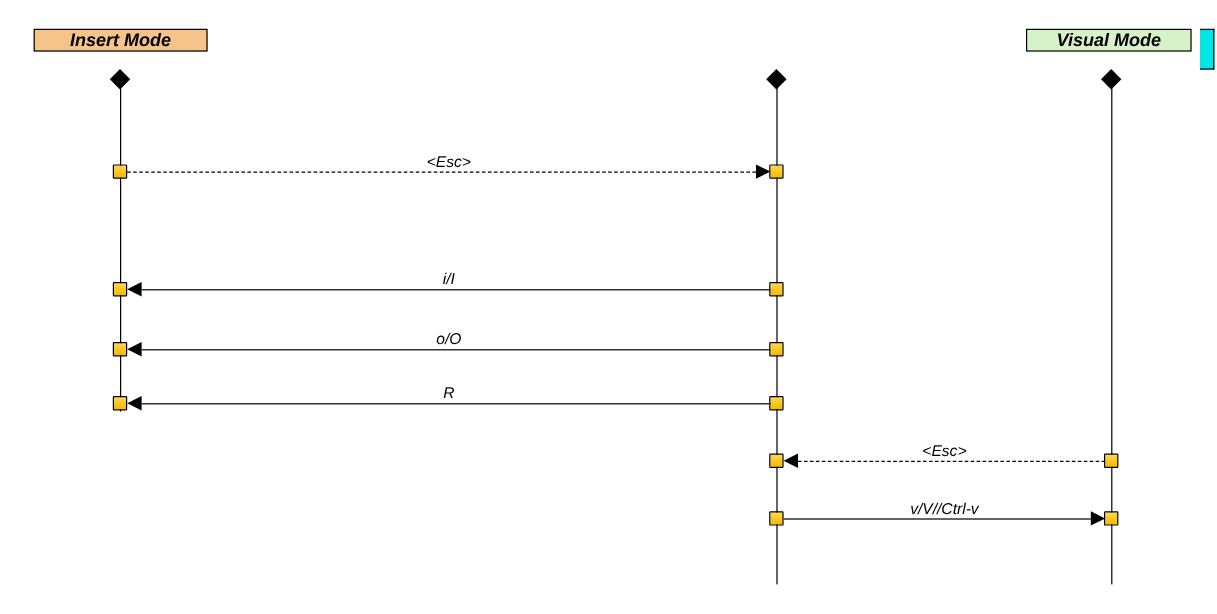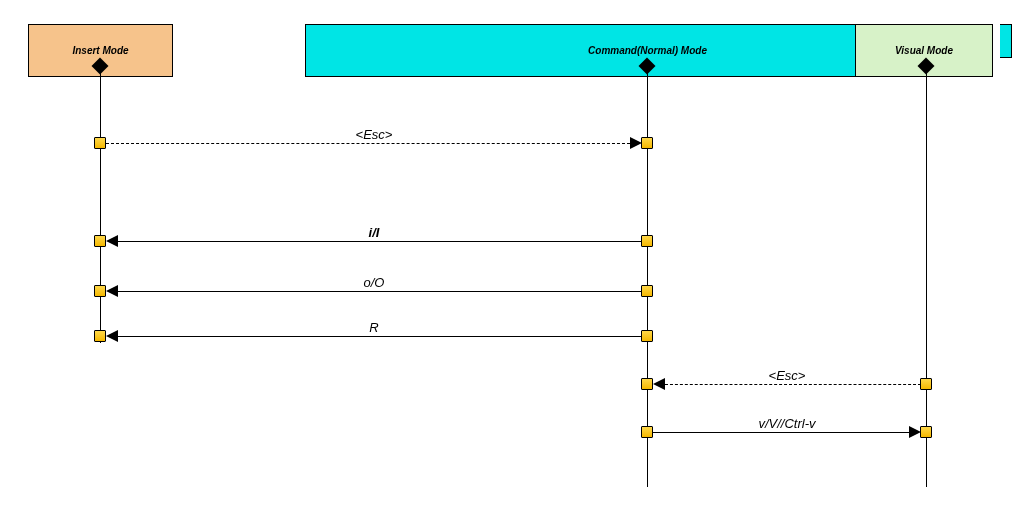--- a/index.html
+++ b/index.html
@@ -5,22 +5,22 @@
   * { margin: 0; padding: 0; box-sizing: border-box; }
   body { background: #fff; font-family: Arial, sans-serif; width: 1014px; height: 512px; position: relative; }
   .container { position: relative; width: 1014px; height: 512px; }
 
   .participant-box {
     position: absolute;
     border: 1px solid #000;
     text-align: center;
     font-weight: bold;
     font-style: italic;
-    font-size: 10px;
-    padding: 20px 4px;
+    font-size: 15px;
+    padding: 0 4px;
     color: #000;
   }
 
   .lifeline {
     position: absolute;
     width: 1px;
     background: #000;
     top: 60px;
   }
 
@@ -74,23 +74,20 @@
 </style>
 </head>
 <body>
 
 <div class="container">
 
   <div class="participant-box" style="left:28px; width:145px; top:24px; background:#f6c38b;">
     <span>Insert Mode</span>
   </div>
 
-  <div class="participant-box" style="left:305px; width:685px; top:24px; background:#00e5e5;">
-    <span>Command(Normal) Mode</span>
-  </div>
 
   <div class="participant-box" style="left:855px; width:138px; top:24px; background:#d7f2c8;">
     <span>Visual Mode</span>
   </div>
   <div style="position:absolute; left:1000px; width:12px; top:24px; height:34px; background:#00e5e5; border:1px solid #000; border-left:none;"></div>
 
   <div class="lifeline" style="left:100px; height:283px;"></div>
   <div class="lifeline" style="left:647px; height:427px;"></div>
   <div class="lifeline" style="left:926px; height:427px;"></div>
 
@@ -105,21 +102,21 @@
     <div class="arrowhead right" style="left:630px; top:0;"></div>
     <div class="msg-label" style="left:374px; top:-10px;">&lt;Esc&gt;</div>
   </div>
 
 
   <div class="row" style="top:235px;">
     <div class="activation" style="left:94px;"></div>
     <div class="activation" style="left:641px;"></div>
     <div class="msg-line solid" style="left:118px; width:524px; top:6px;"></div>
     <div class="arrowhead left" style="left:106px; top:0;"></div>
-    <div class="msg-label" style="left:374px; top:-10px;font-weight:bold;">i/I</div>
+    <div class="msg-label" style="left:374px; top:-10px;">i/I</div>
   </div>
 
   <div class="row" style="top:285px;text-align:center;">
     <div class="activation" style="left:94px;"></div>
     <div class="activation" style="left:641px;"></div>
     <div class="msg-line solid" style="left:118px; width:524px; top:6px;"></div>
     <div class="arrowhead left" style="left:106px; top:0;"></div>
     <div class="msg-label" style="left:374px; top:-10px;">o/O</div>
   </div>
 

